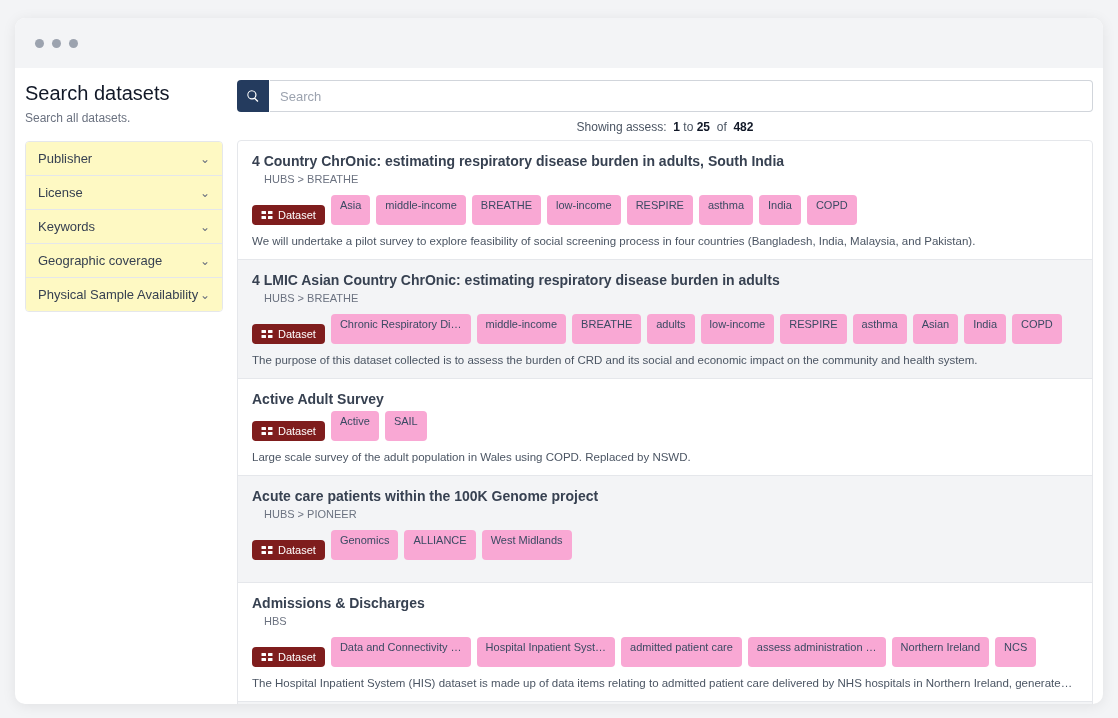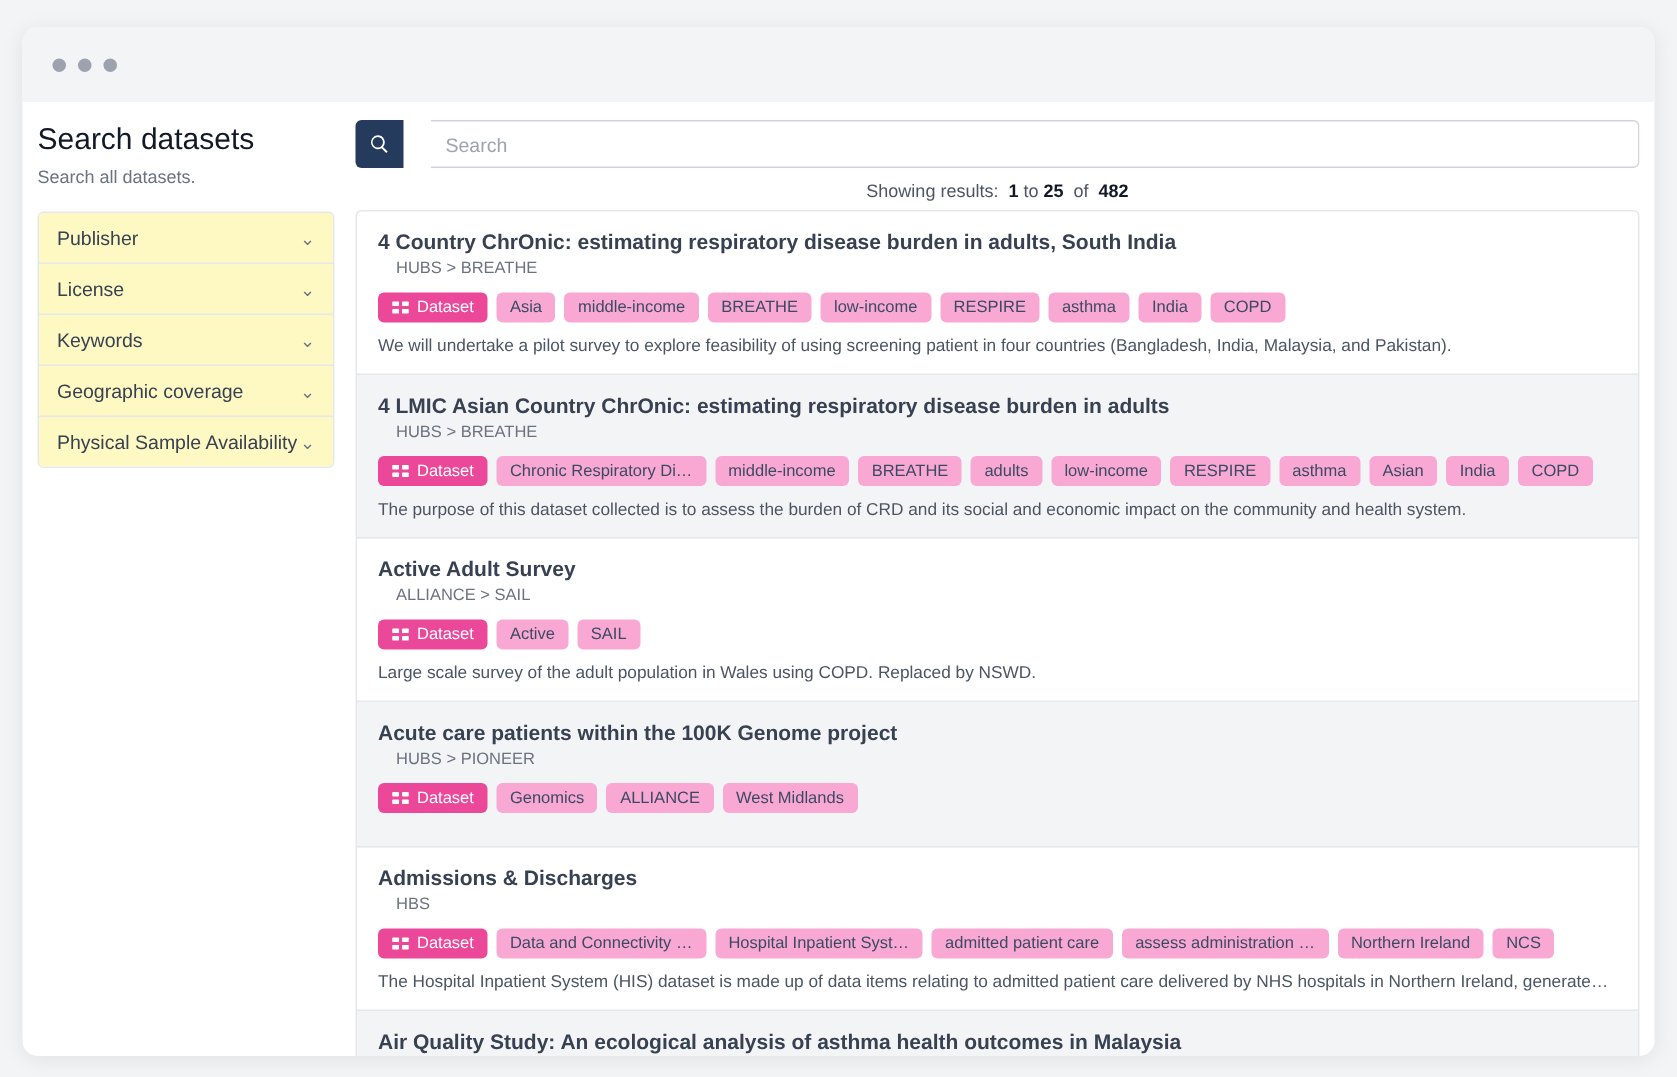--- a/index.html
+++ b/index.html
@@ -41,21 +41,21 @@
   .filter {
     display: flex; justify-content: space-between; align-items: center;
     padding: 9px 12px; font-size: 13px; color: #374151;
     border-bottom: 1px solid #e5e7eb;
     background: #fef9c3;
     cursor: pointer;
   }
   .filter:last-child { border-bottom: none; }
   .filter .chev { font-size: 12px; color:#6b7280; }
   .main { flex: 1; display: flex; flex-direction: column; min-width:0; }
-  .searchrow { display: flex; gap: 18px; margin-bottom: 8px; border-radius: 10px; }
+  .searchrow { display: flex; gap: 1px; margin-bottom: 8px; border-radius: 10px; }
   .searchbtn {
     width: 32px; height: 32px; background: #243b5e; border-radius: 4px 0 0 4px;
     display:flex; align-items:center; justify-content:center; color:#fff;
     cursor:pointer; flex:0 0 32px;
   }
   .searchbtn svg { width:14px; height:14px; fill:#fff; }
   .searchinput {
     flex:1; height:32px; border:1px solid #d1d5db; border-left:none;
     border-radius:0 4px 4px 0; padding:0 10px; font-size:13px; color:#374151;
   }
@@ -67,21 +67,21 @@
   .row.alt { background:#f3f4f6; }
   .row:last-child { border-bottom:none; }
   .row-title { font-size:14px; font-weight:700; color:#374151; margin-bottom:4px; }
   .row-crumb { font-size:11px; color:#6b7280; margin-bottom:10px;padding-left:12px; }
   .tags { display:flex; flex-wrap:wrap; gap:6px; margin-bottom:10px; }
   .tag {
     font-size:11px; padding:4px 9px; border-radius:4px;
     background:#f9a8d4; color:#3b4a63; cursor:pointer;
   }
   .tag.dataset {
-    background:#ec4899; color:#fff; display:flex; align-items:center; gap:5px;
+    background:#7f1d1d; color:#fff; display:flex; align-items:center; gap:5px;margin-top:10px;
   }
   .tag.dataset svg { width:12px; height:10px; fill:#fff; }
   .row-desc { font-size:11.5px; color:#4b5563; white-space:nowrap; overflow:hidden; text-overflow:ellipsis; }
 </style>
 </head>
 <body>
 
 <div class="window">
   <div class="titlebar">
     <div class="dot"></div>
@@ -120,21 +120,21 @@
     <section class="main">
       <div class="searchrow">
         <div class="searchbtn">
           <svg viewBox="0 0 24 24">
               <path d="M10 2a8 8 0 015.93 13.32l5.38 5.38-1.61 1.61-5.38-5.38A8 8 0 1110 2zm0 2a6 6 0 100 12 6 6 0 000-12z"></path>
             </svg>
         </div>
         <input class="searchinput" placeholder="Search" style="">
       </div>
       <div class="resultsmeta">
-        <span>Showing results:</span>&nbsp;
+        <span>Showing assess:</span>&nbsp;
         <b>1</b>
         <span>to</span>
         <b>25</b>&nbsp;
         <span>of</span>&nbsp;
         <b>482</b>
       </div>
       <div class="list" id="list">
           <div class="row">
             <div class="row-title">4 Country ChrOnic: estimating respiratory disease burden in adults, South India</div>
             <div class="row-crumb">HUBS &gt; BREATHE</div>
@@ -150,21 +150,21 @@
               </span>
               <span class="tag">Asia</span>
               <span class="tag">middle-income</span>
               <span class="tag">BREATHE</span>
               <span class="tag">low-income</span>
               <span class="tag">RESPIRE</span>
               <span class="tag">asthma</span>
               <span class="tag">India</span>
               <span class="tag">COPD</span>
             </div>
-            <div class="row-desc">We will undertake a pilot survey to explore feasibility of using screening patient in four countries (Bangladesh, India, Malaysia, and Pakistan).</div>
+            <div class="row-desc">We will undertake a pilot survey to explore feasibility of social screening process in four countries (Bangladesh, India, Malaysia, and Pakistan).</div>
           </div>
           <div class="row alt">
             <div class="row-title">4 LMIC Asian Country ChrOnic: estimating respiratory disease burden in adults</div>
             <div class="row-crumb">HUBS &gt; BREATHE</div>
             <div class="tags">
               <span class="tag dataset">
                 <svg viewBox="0 0 24 20">
                   <rect x="1" y="2" width="9" height="6" rx="1"></rect>
                   <rect x="1" y="12" width="9" height="6" rx="1"></rect>
                   <rect x="14" y="2" width="9" height="6" rx="1"></rect>
@@ -180,21 +180,20 @@
               <span class="tag">RESPIRE</span>
               <span class="tag">asthma</span>
               <span class="tag">Asian</span>
               <span class="tag">India</span>
               <span class="tag">COPD</span>
             </div>
             <div class="row-desc">The purpose of this dataset collected is to assess the burden of CRD and its social and economic impact on the community and health system.</div>
           </div>
           <div class="row">
             <div class="row-title">Active Adult Survey</div>
-            <div class="row-crumb">ALLIANCE &gt; SAIL</div>
             <div class="tags">
               <span class="tag dataset">
                 <svg viewBox="0 0 24 20">
                   <rect x="1" y="2" width="9" height="6" rx="1"></rect>
                   <rect x="1" y="12" width="9" height="6" rx="1"></rect>
                   <rect x="14" y="2" width="9" height="6" rx="1"></rect>
                   <rect x="14" y="12" width="9" height="6" rx="1"></rect>
                 </svg>
                 <span>Dataset</span>
               </span>

